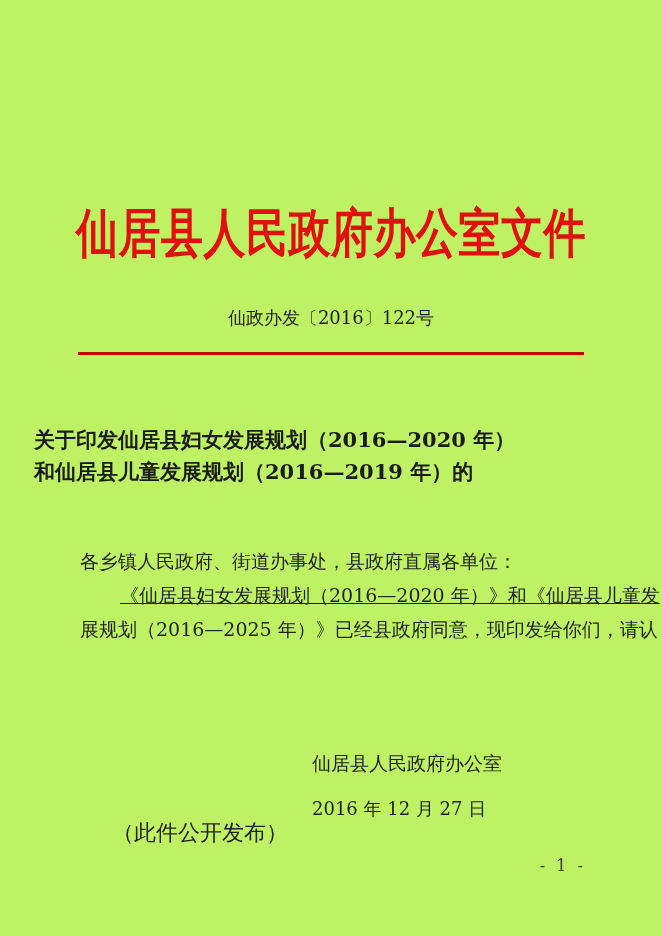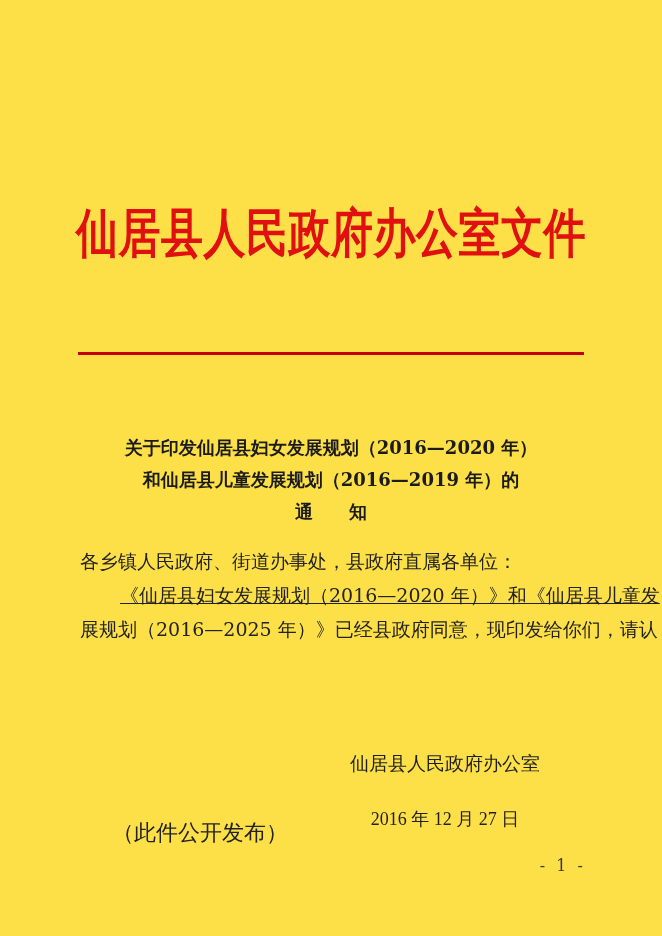--- a/index.html
+++ b/index.html
@@ -5,21 +5,21 @@
   html, body {
     margin: 0;
     padding: 0;
     background: #ffffff;
   }
   .page {
     position: relative;
     width: 662px;
     height: 936px;
     margin: 0 auto;
-    background: #fde047;
+    background: #bef264;
     overflow: hidden;
     font-family: "DejaVu Serif", serif;
     color: #1f1f1f;
   }
   .org-title {
     position: absolute;
     top: 198px;
     left: 0;
     right: 0;
     text-align: center;
@@ -47,23 +47,23 @@
     left: 78px;
     width: 506px;
     height: 3px;
     background: var(--divider, #c40000);
   }
   .doc-title {
     position: absolute;
     top: 420px;
     left: 30px;
     right: 30px;
-    margin: 12px;
-    text-align: center;
-    font-size: 18px;
+    margin: 4px;
+    text-align: left;
+    font-size: 21px;
     font-weight: bold;
     line-height: 32px;
     color: #1b1b1b;
   }
   .title-line {
     display: block;
     white-space: nowrap;
   }
   .body-block {
     position: absolute;
@@ -77,35 +77,34 @@
   .body-line {
     white-space: nowrap;
   }
   .body-line.indent {
     text-indent: 40px;
     text-decoration: underline;
   }
   .signature-block {
     position: absolute;
     top: 750px;
-    left: 300px;
+    left: 312px;
     width: 290px;
-    text-align: center;
+    text-align: left;
   }
   .sig-org {
     font-size: 19px;
     line-height: 26px;
     white-space: nowrap;
   }
   .sig-date {
-    margin-top: 30px;
+    margin-top: 20px;
     font-size: 18px;
     line-height: 26px;
     white-space: nowrap;
-    font-family: Liberation Serif, serif;
   }
   .public-note {
     position: absolute;
     top: 818px;
     left: 112px;
     font-size: 22px;
     white-space: nowrap;
     color: #222222;
   }
   .page-number {
@@ -118,27 +117,27 @@
     white-space: nowrap;
   }
 </style>
 </head>
 <body>
 
 <div class="page">
 
   <div class="org-title">仙居县人民政府办公室文件</div>
 
+  <div class="doc-number">仙政办发〔2016〕122号</div>
 
   <div class="red-divider"></div>
 
   <h1 class="doc-title">
     <span class="title-line">关于印发仙居县妇女发展规划（2016—2020 年）</span>
     <span class="title-line">和仙居县儿童发展规划（2016—2019 年）的</span>
-    <span class="title-line">通　　知</span>
   </h1>
 
   <div class="body-block">
     <div class="body-line">各乡镇人民政府、街道办事处，县政府直属各单位：</div>
     <div class="body-line indent">《仙居县妇女发展规划（2016—2020 年）》和《仙居县儿童发</div>
     <div class="body-line">展规划（2016—2025 年）》已经县政府同意，现印发给你们，请认</div>
   </div>
 
   <div class="signature-block">
     <div class="sig-org">仙居县人民政府办公室</div>

